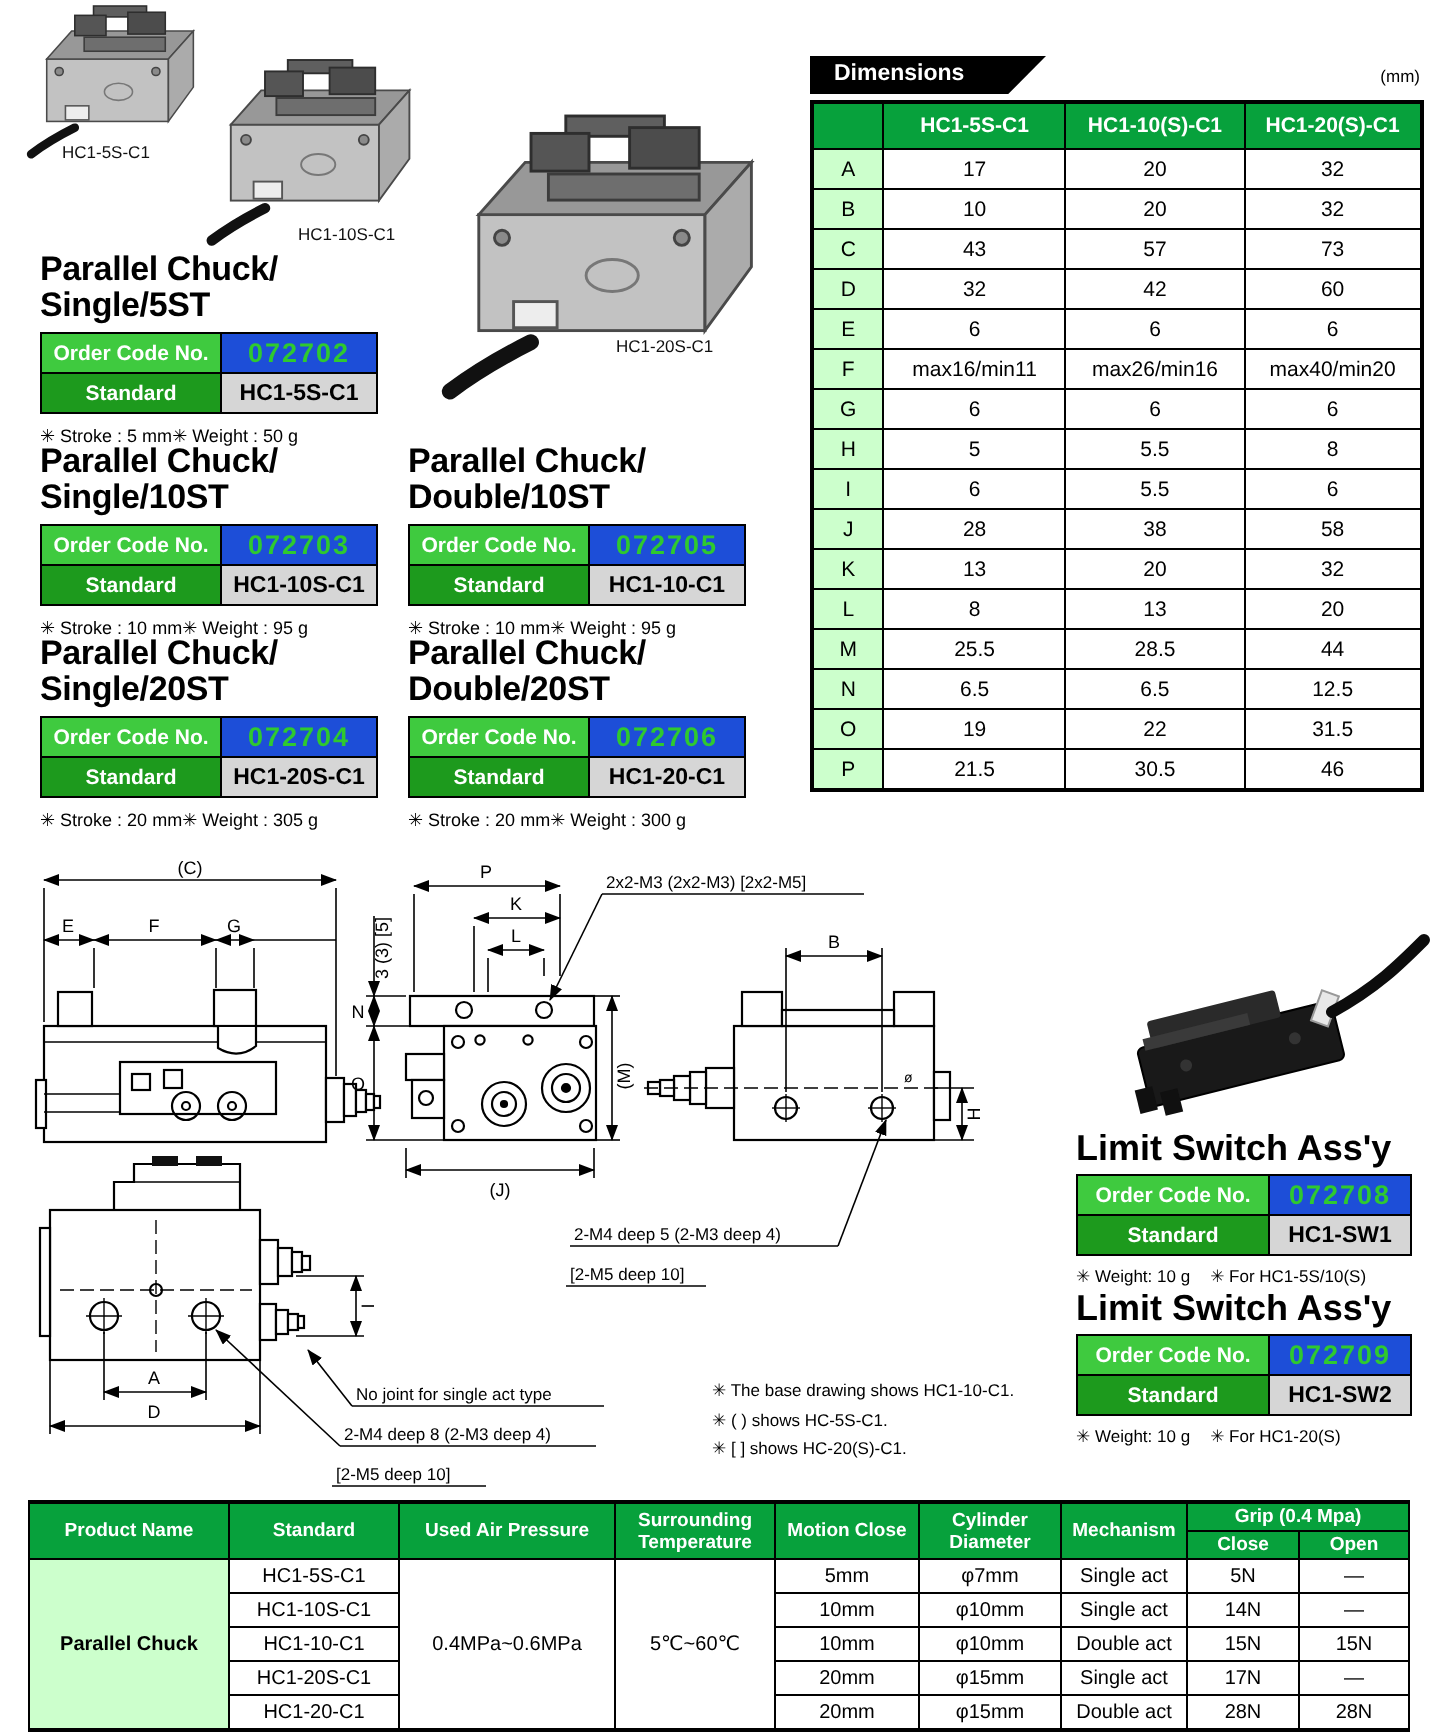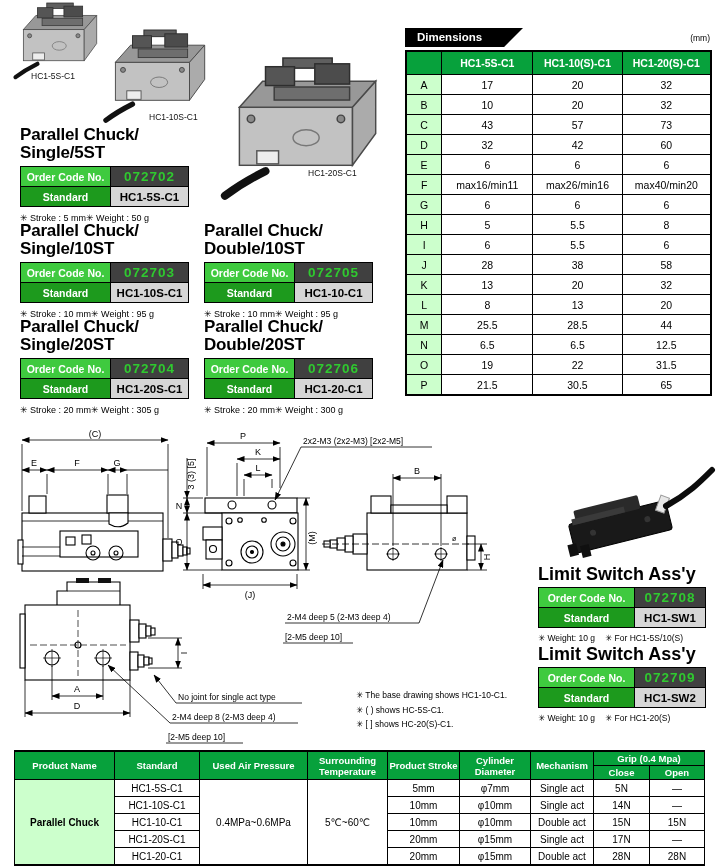--- a/index.html
+++ b/index.html
@@ -9,21 +9,21 @@
 
   
   .h1{font-size:17px;font-weight:bold;line-height:18px;letter-spacing:-0.2px}
   .ls-h{font-size:18px;font-weight:bold;line-height:17px}
 
   
   .codebox{border-collapse:collapse;margin-top:4px}
   .codebox td{border:1.4px solid #000;height:19px;padding:0;text-align:center;vertical-align:middle}
   .c-hdr1{background:#3fca3f;color:#fff;font-size:10.5px;font-weight:bold;width:89px}
   .c-hdr2{background:#1d9a1d;color:#fff;font-size:10.5px;font-weight:bold;width:89px}
-  .c-code{width:77px;background:#404040;color:#2fc92f;font-weight:bold;font-size:13.5px;letter-spacing:1px}
+  .c-code{width:77px;background:#1d4ed8;color:#2fc92f;font-weight:bold;font-size:13.5px;letter-spacing:1px}
   .c-std{width:77px;background:#d6d6d6;font-weight:bold;font-size:11.5px}
   .pnote{font-size:9px;margin-top:6px;white-space:nowrap}
   .pnote span{margin-right:0}
 
   
   #dim-block{left:405px;top:28px;width:307px}
   .dim-banner{position:absolute;left:0;top:0;width:118px;height:19px;background:#000;color:#fff;
               font-size:11.5px;font-weight:bold;line-height:19px;padding-left:12px;box-sizing:border-box;
               clip-path:polygon(0 0,100% 0,84% 100%,0 100%)}
   .dim-unit{position:absolute;right:2px;top:5px;font-size:8.5px}
@@ -290,21 +290,21 @@
       <tr>
             <td class="lbl">O</td>
             <td>19</td>
             <td>22</td>
             <td>31.5</td>
           </tr>
       <tr>
             <td class="lbl">P</td>
             <td>21.5</td>
             <td>30.5</td>
-            <td>65</td>
+            <td>46</td>
           </tr>
     </tbody>
       </table>
   </div>
 
   <svg class="abs" style="left:0;top:428px" width="545" height="322" viewBox="0 0 545 322">
     <defs>
       <marker id="ah" viewBox="0 0 8 6" markerWidth="8" markerHeight="6" refX="7.5" refY="3" orient="auto-start-reverse" markerUnits="userSpaceOnUse">
         <path d="M0,0 L8,3 L0,6 Z" fill="#000"></path>
       </marker>
@@ -561,21 +561,21 @@
     </colgroup>
     <tbody>
         <tr>
       <th rowspan="2">Product Name</th>
       <th rowspan="2">Standard</th>
       <th rowspan="2">Used Air Pressure</th>
       <th rowspan="2">
         <span class="thl">Surrounding</span>
         <span class="thl">Temperature</span>
       </th>
-      <th rowspan="2">Product Stroke</th>
+      <th rowspan="2">Motion Close</th>
       <th rowspan="2">
         <span class="thl">Cylinder</span>
         <span class="thl">Diameter</span>
       </th>
       <th rowspan="2">Mechanism</th>
       <th colspan="2">Grip (0.4 Mpa)</th>
     </tr>
     <tr>
       <th>Close</th>
       <th>Open</th>

